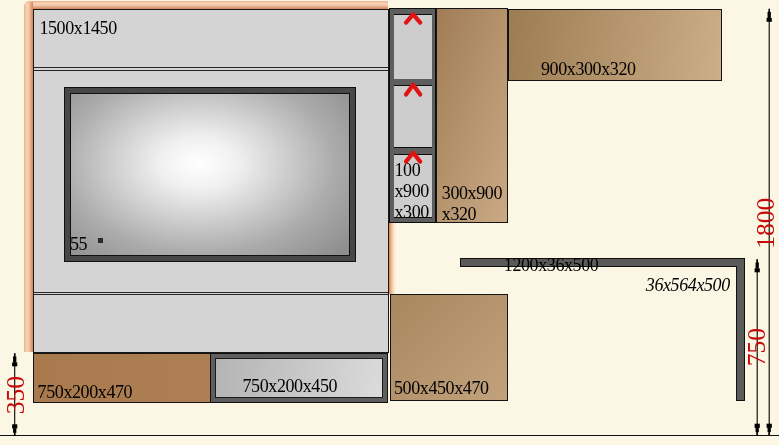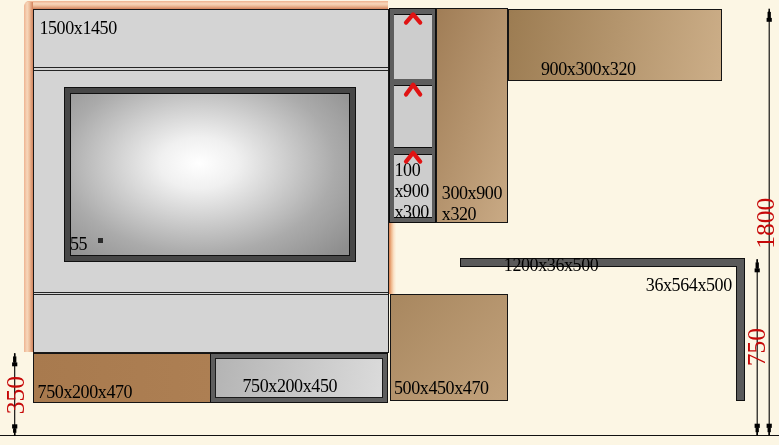--- a/index.html
+++ b/index.html
@@ -70,21 +70,21 @@
   <div class="abs" style="left:389.8px;top:294px;width:117.8px;height:106.6px;background:linear-gradient(135deg,#a8875f 0%,#c2a27c 100%);border:1.6px solid #141414;"></div>
 
   <div class="lbl" style="left:394px;top:378.7px;">500x450x470</div>
 
   <div class="abs" style="left:459.6px;top:258.2px;width:285.7px;height:8.4px;background:#5a5a5a;border:1.2px solid #101010;"></div>
 
   <div class="abs" style="left:736px;top:266.4px;width:9.3px;height:135px;background:#5a5a5a;border:1.2px solid #101010;border-top:none;"></div>
 
   <div class="lbl" style="left:459.8px;top:256px;margin-left:44px;">1200x36x500</div>
 
-  <div class="lbl" style="left:645.8px;top:275.6px;">36x564x500</div>
+  <div class="lbl" style="left:645.8px;top:275.6px;font-style:italic;">36x564x500</div>
 
   <div class="abs" style="left:0px;top:434.6px;width:779px;height:1.6px;background:#111;"></div>
 
   <svg class="abs" style="left:0;top:0;" width="779" height="445" viewBox="0 0 779 445">
 
     <polyline points="406,22.6 413.1,14.4 420.2,22.6" fill="none" stroke="#e01313" stroke-width="4.2" stroke-linecap="round" stroke-linejoin="round"></polyline>
 
     <polyline points="406,94.6 413.1,84.8 420.2,94.6" fill="none" stroke="#e01313" stroke-width="4.2" stroke-linecap="round" stroke-linejoin="round"></polyline>
 
     <polyline points="406,161.6 413.1,152.8 420.2,161.6" fill="none" stroke="#e01313" stroke-width="4.2" stroke-linecap="round" stroke-linejoin="round"></polyline>

